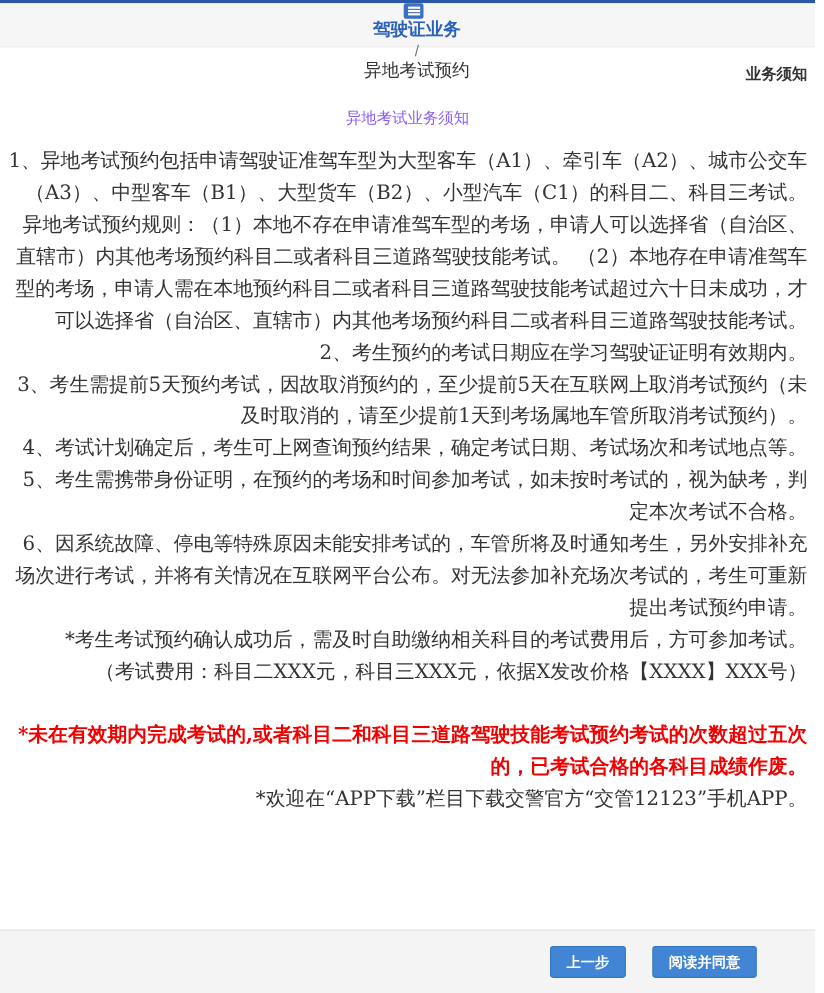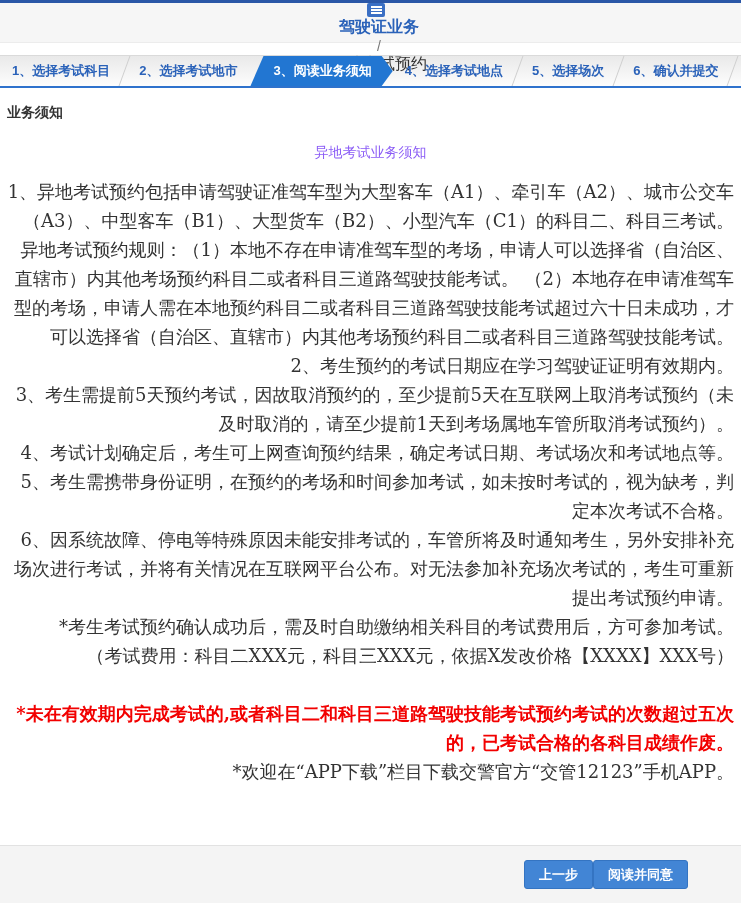--- a/index.html
+++ b/index.html
@@ -40,39 +40,39 @@
   .step { color:#2a62b9; line-height:30px; padding:0 12px; white-space:nowrap; }
   .sep { width:1px; background:#cfcfcf; transform:skewX(-20deg); margin:0 2px; flex:0 0 auto; }
   .step.active {
     background:#2276d2; color:#fff; margin-left:1px;
     padding:0 21px 0 23px;
     clip-path:polygon(13px 0, calc(100% - 11px) 0, 100% 50%, calc(100% - 11px) 100%, 0 100%);
   }
 
   
   .content { padding:16px 7px 0 7px; color:#333; }
-  .notice-title { text-align:left; font-size:14px; font-weight:bold; color:#333; }
+  .notice-title { text-align:right; font-size:14px; font-weight:bold; color:#333; }
   .notice-subtitle {
     text-align:center; font-size:14px; color:#8b5cf6; margin-top:22px;
     font-family:"DejaVu Serif","Liberation Serif",serif;
   }
   .notice-body {
     margin-top:15px; font-size:18px; line-height:29px; color:#333;
     font-family:"DejaVu Serif","Liberation Serif",serif;
   }
   .notice-body p { margin:0;text-align:right; }
   .fee-note { text-indent:22px; }
   .warning { color:#f20000; font-weight:bold; margin-top:29px !important; }
 
   
   .footer {
     position:absolute; top:845px; left:0; width:741px; height:58px;
     background:#f4f4f4; border-top:1px solid #e2e2e2;
     display:flex; align-items:center; justify-content:flex-end;
-    padding-right:53px; gap:0;
+    padding-right:53px; gap:24px;
   }
   .btn {
     background:#4285d5; border:1px solid #3474c2; color:#fff;
     font-size:13px; font-weight:bold; line-height:1;
     padding:7px 14px; border-radius:3px; cursor:pointer;
     font-family:"Liberation Sans","DejaVu Sans",sans-serif;
   }
 </style>
 </head>
 <body>
@@ -81,32 +81,20 @@
 
   <div class="top-strip"></div>
 
   <div class="breadcrumb">
     <span class="crumb-icon"></span>
     <a class="crumb-link" href="#">驾驶证业务</a>
     <span class="crumb-sep">/</span>
     <span class="crumb-current">异地考试预约</span>
   </div>
 
-  <div class="steps">
-    <div class="step">1、选择考试科目</div>
-    <span class="sep"></span>
-    <div class="step">2、选择考试地市</div>
-    <div class="step active">3、阅读业务须知</div>
-    <div class="step">4、选择考试地点</div>
-    <span class="sep"></span>
-    <div class="step">5、选择场次</div>
-    <span class="sep"></span>
-    <div class="step">6、确认并提交</div>
-    <span class="sep"></span>
-  </div>
 
   <div class="content">
     <div class="notice-title">业务须知</div>
     <div class="notice-subtitle">异地考试业务须知</div>
 
     <div class="notice-body">
       <p>1、异地考试预约包括申请驾驶证准驾车型为大型客车（A1）、牵引车（A2）、城市公交车（A3）、中型客车（B1）、大型货车（B2）、小型汽车（C1）的科目二、科目三考试。</p>
       <p>异地考试预约规则：（1）本地不存在申请准驾车型的考场，申请人可以选择省（自治区、直辖市）内其他考场预约科目二或者科目三道路驾驶技能考试。 （2）本地存在申请准驾车型的考场，申请人需在本地预约科目二或者科目三道路驾驶技能考试超过六十日未成功，才可以选择省（自治区、直辖市）内其他考场预约科目二或者科目三道路驾驶技能考试。</p>
       <p>2、考生预约的考试日期应在学习驾驶证证明有效期内。</p>
       <p>3、考生需提前5天预约考试，因故取消预约的，至少提前5天在互联网上取消考试预约（未及时取消的，请至少提前1天到考场属地车管所取消考试预约）。</p>

